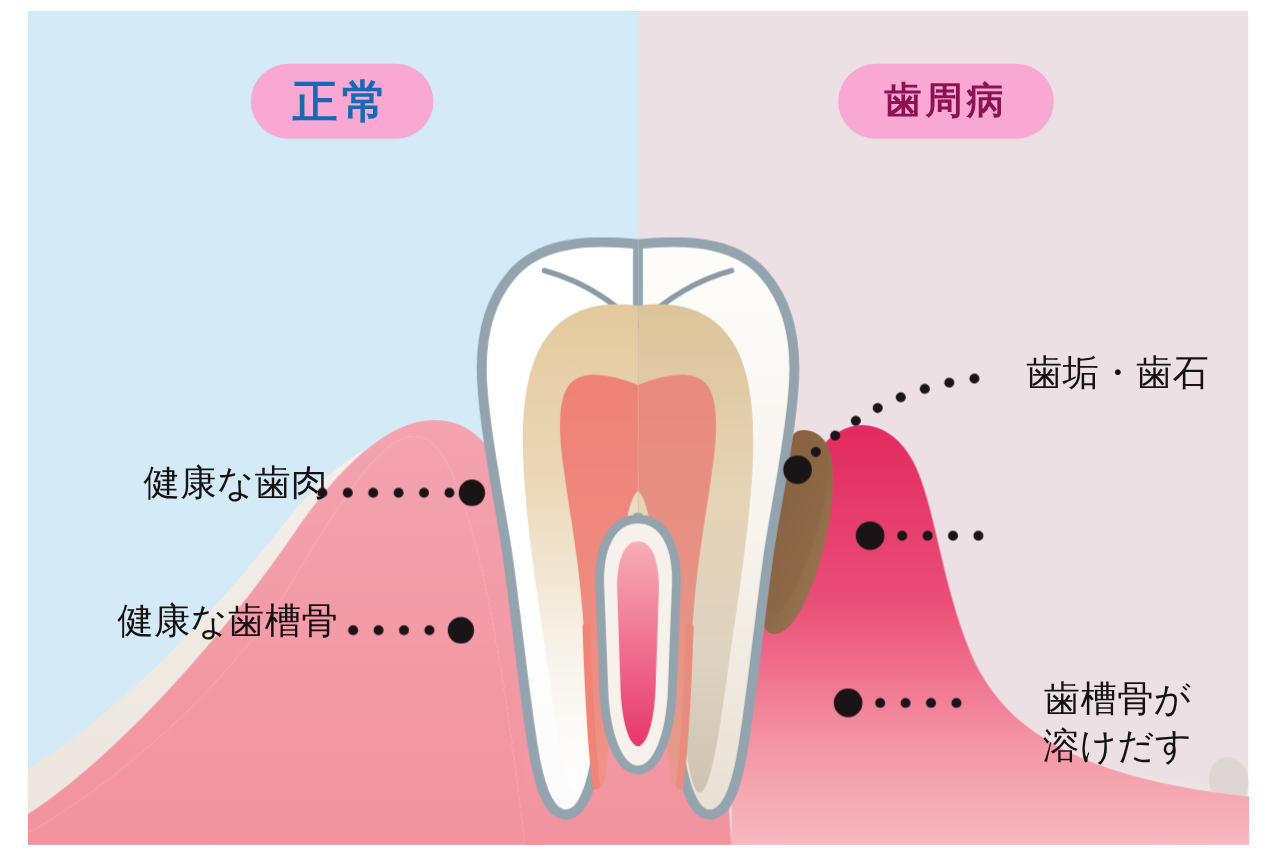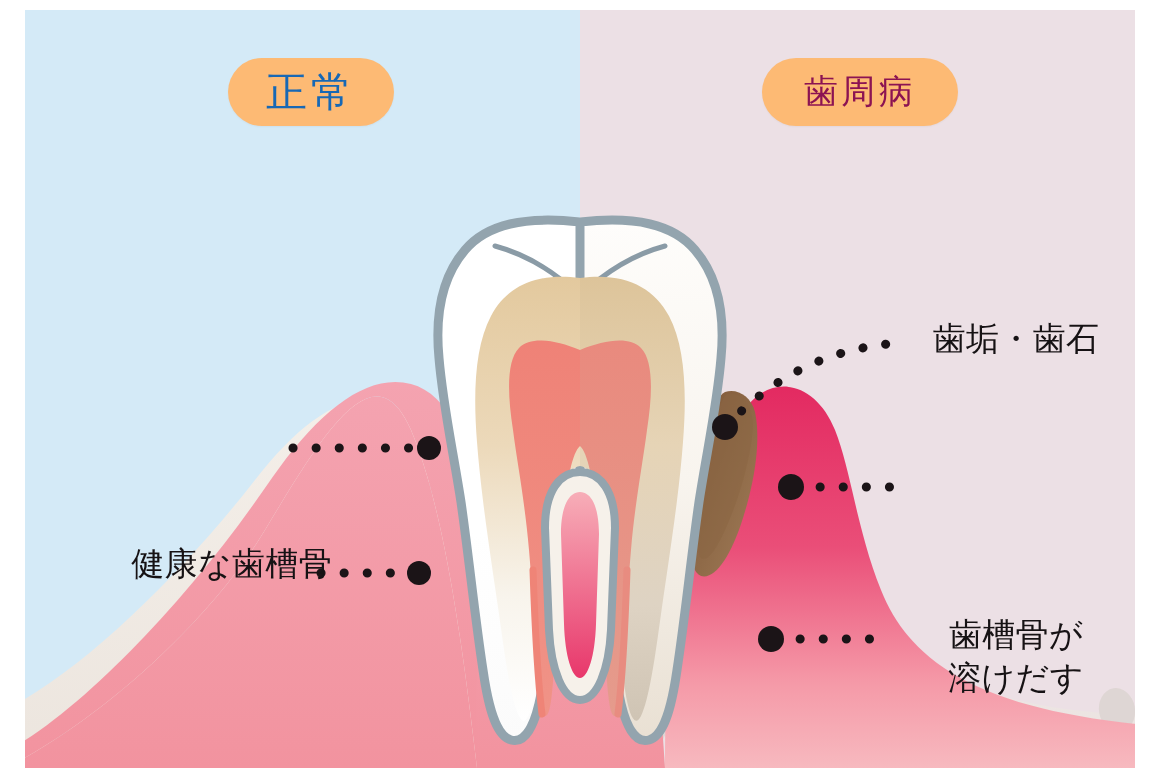--- a/index.html
+++ b/index.html
@@ -18,25 +18,25 @@
     left:25px; top:10px;
     width:1110px; height:758px;
     overflow:hidden;
   }
   #figure svg{display:block;width:1110px;height:758px;}
 
   
   .pill{
     position:absolute;
     display:flex;align-items:center;justify-content:center;
-    background:#fdba74;
+    background:#f9a8d4;
     border-radius:40px;
     box-shadow:0 1px 2px rgba(0,0,0,0.04);
     letter-spacing:.10em;
-    font-weight:400;
+    font-weight:700;
     white-space:nowrap;
   }
   #pill-normal{
     left:228px; top:58px; width:166px; height:68px;
     font-size:41px; color:#1768b5;
   }
   #pill-disease{
     left:762px; top:58px; width:196px; height:68px;
     font-size:34px; color:#8c1352;
   }
@@ -47,21 +47,21 @@
     color:#161214;
     font-size:33px;
     line-height:1.30;
     white-space:pre-line;
     letter-spacing:.01em;
   }
   .callout.right-side{text-align:center;}
   .callout.left-side{text-align:right;}
 
   #lbl-healthy-gum{ left:82px;  top:418px; width:216px; }
-  #lbl-healthy-bone{left:82px;  top:543px; width:250px; }
+  #lbl-healthy-bone{left:82px;  top:543px; width:250px;text-align:center; }
   #lbl-plaque{      left:896px; top:318px; width:240px; }
   #lbl-swelling{    left:896px; top:460px; width:250px; }
   #lbl-boneloss{    left:896px; top:614px; width:240px; }
 </style>
 </head>
 <body>
 
 <div id="stage">
 
   <div id="figure">
@@ -392,20 +392,21 @@
     </svg>
   </div>
 
   <div class="pill" id="pill-normal">
     <span>正常</span>
   </div>
   <div class="pill" id="pill-disease">
     <span>歯周病</span>
   </div>
 
+  <div class="callout left-side" id="lbl-healthy-gum">健康な歯肉</div>
 
   <div class="callout left-side" id="lbl-healthy-bone">健康な歯槽骨</div>
 
   <div class="callout right-side" id="lbl-plaque">歯垢・歯石</div>
 
 
   <div class="callout right-side" id="lbl-boneloss">歯槽骨が
 溶けだす</div>
 
 </div>

